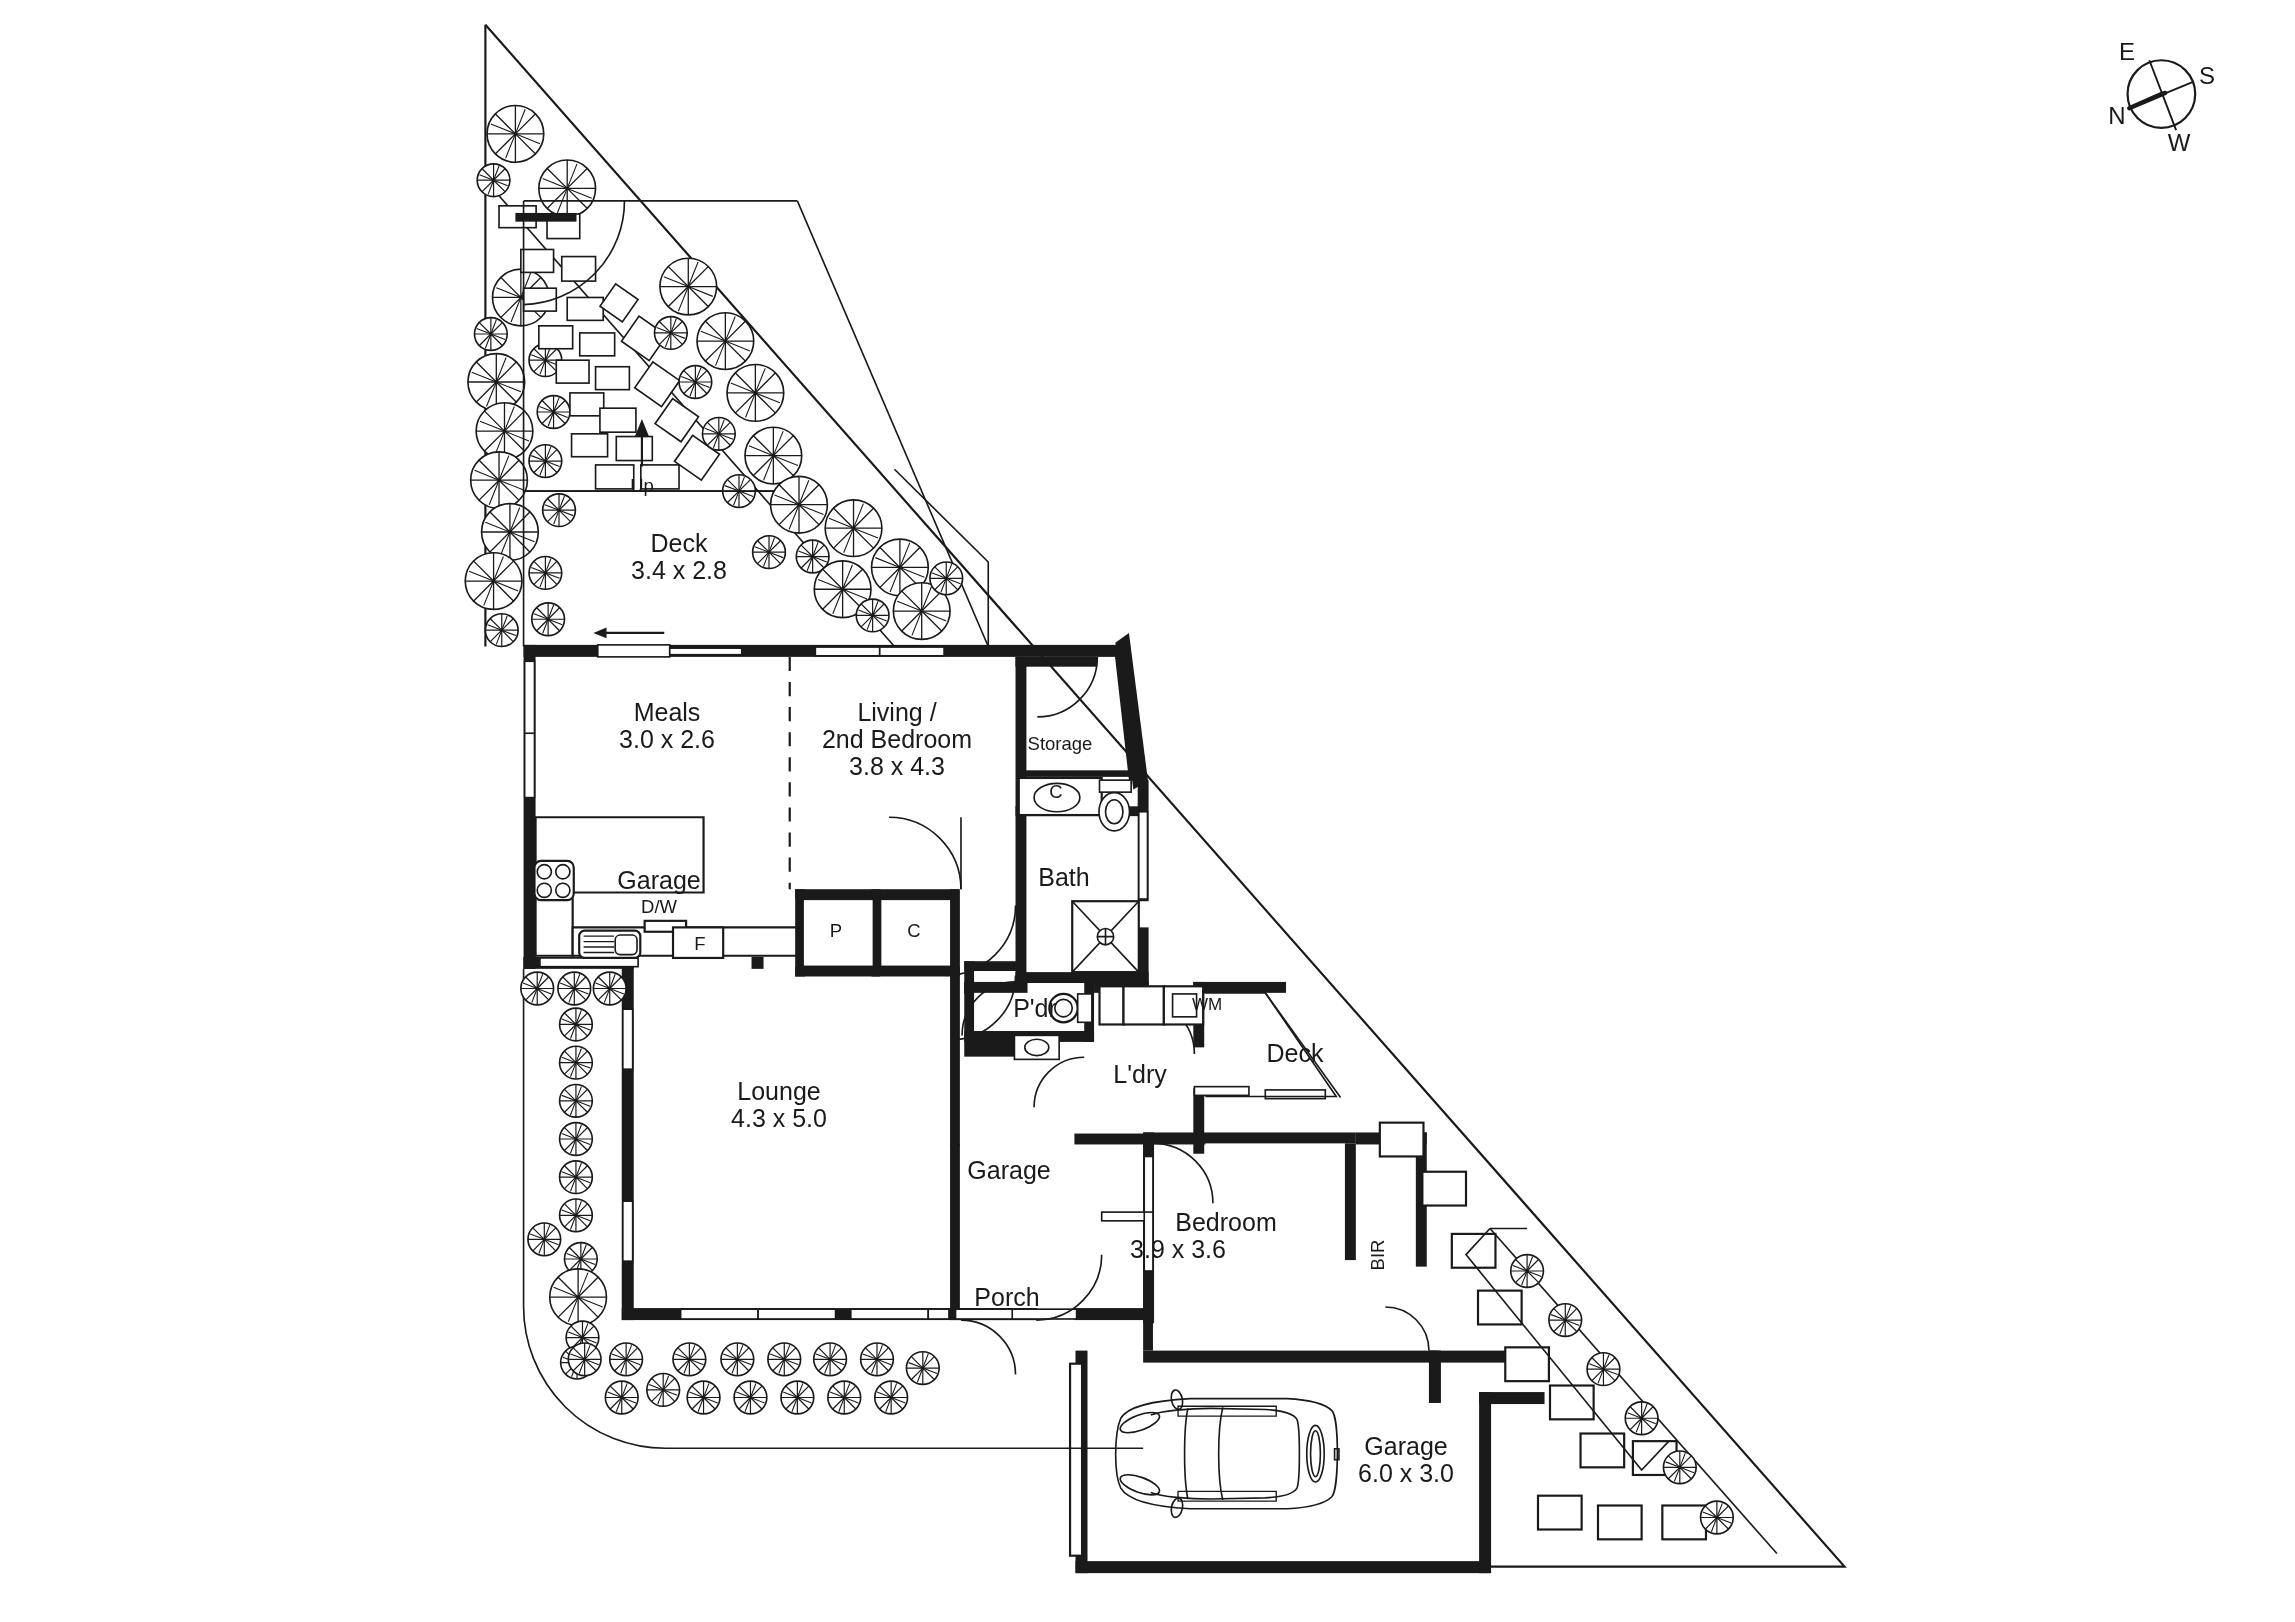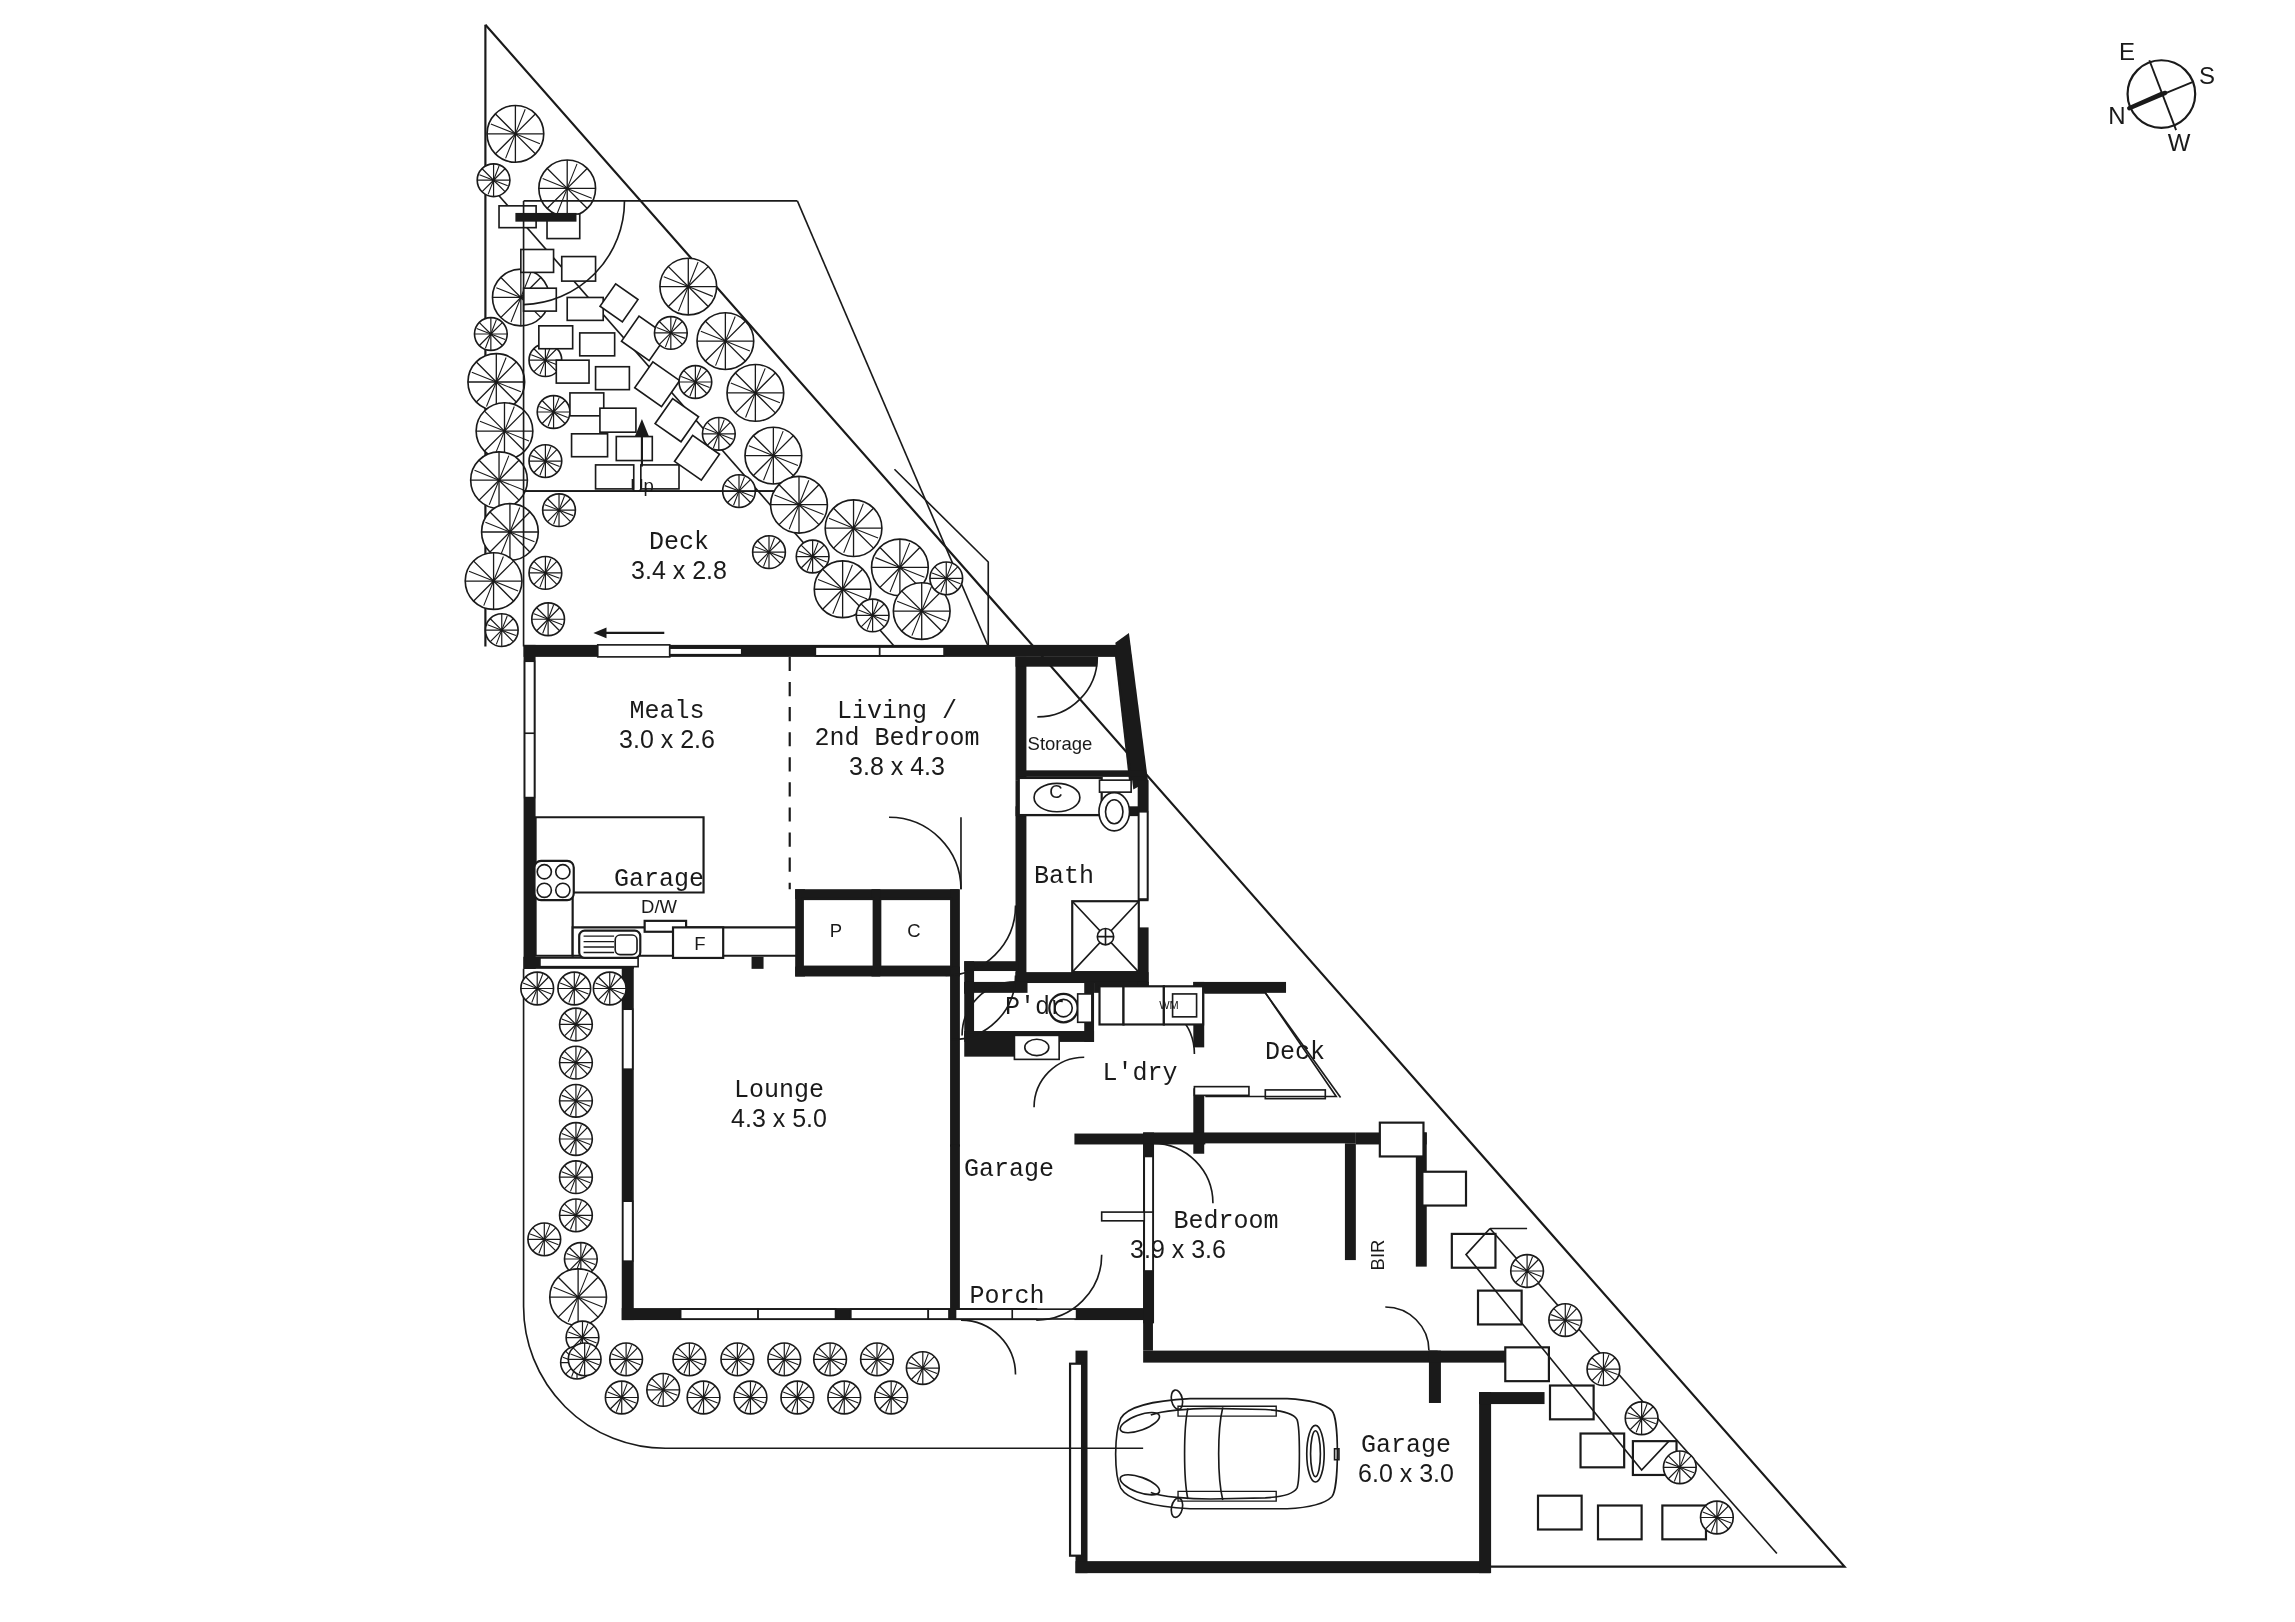--- a/index.html
+++ b/index.html
@@ -1,23 +1,23 @@
 <!DOCTYPE html>
 <html style="font-size:8.7px"><head>
 <meta charset="utf-8">
 <style>
   html,body{margin:0;padding:0;background:#ffffff;}
   body{font-family:"Liberation Sans",sans-serif;}
   #stage{position:relative;width:2295px;height:1623px;background:#fff;overflow:hidden;}
   #stage svg{position:absolute;left:0;top:0;}
   .lbl{position:absolute;color:#1a1a1a;font-family:"Liberation Sans",sans-serif;white-space:nowrap;text-align:center;transform:translate(-50%,-50%);line-height:1.12;}
-  .room-name{font-size:25px;font-family:Liberation Mono, monospace;}
+  .room-name{font-size:25px;}
   .room-dim{font-size:25px;}
   .small{font-size:18.5px;}
-  .tiny{font-size:11px;}
+  .tiny{font-size:17px;margin-left:38px;}
   .compass-letter{font-size:24px;}
   .vert{transform:translate(-50%,-50%) rotate(-90deg);}
 </style>
 </head>
 <body>
 
 <div id="stage">
 
 <svg width="2295" height="1623" viewBox="0 0 4208 2975">
   <defs>

